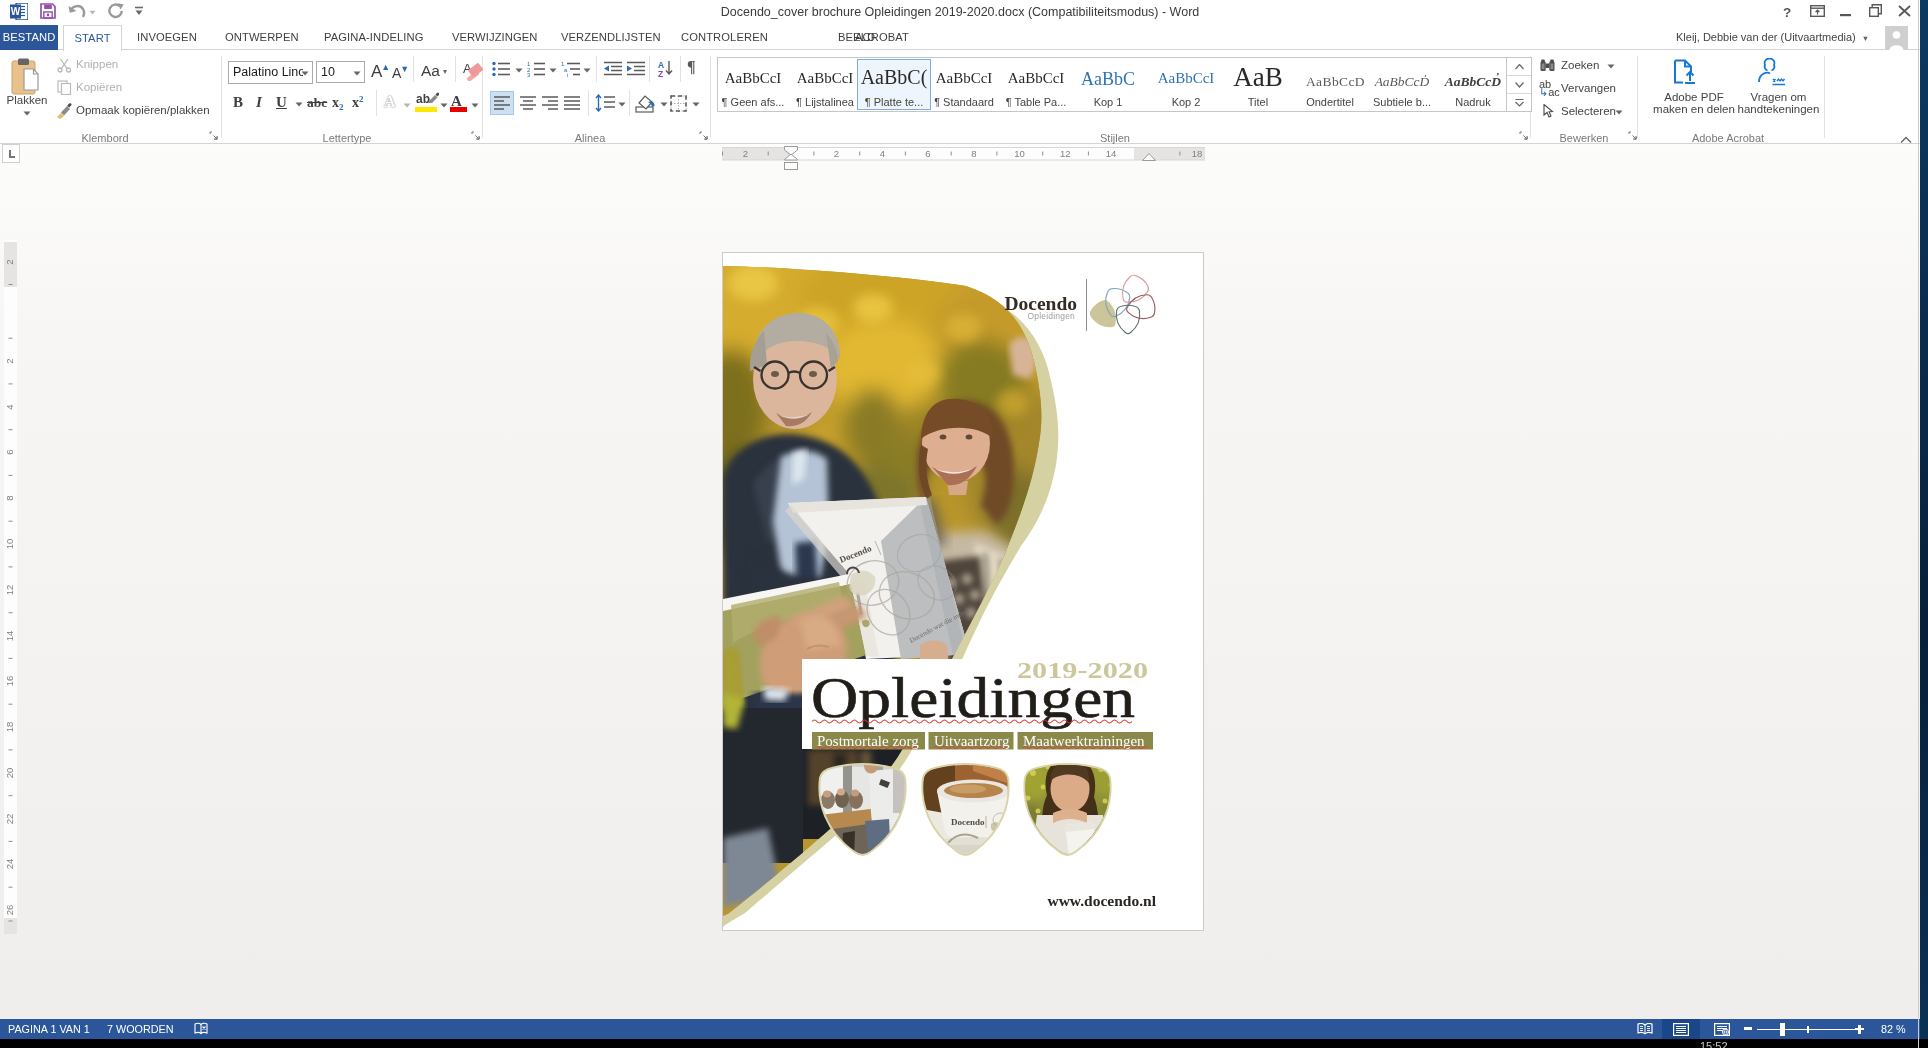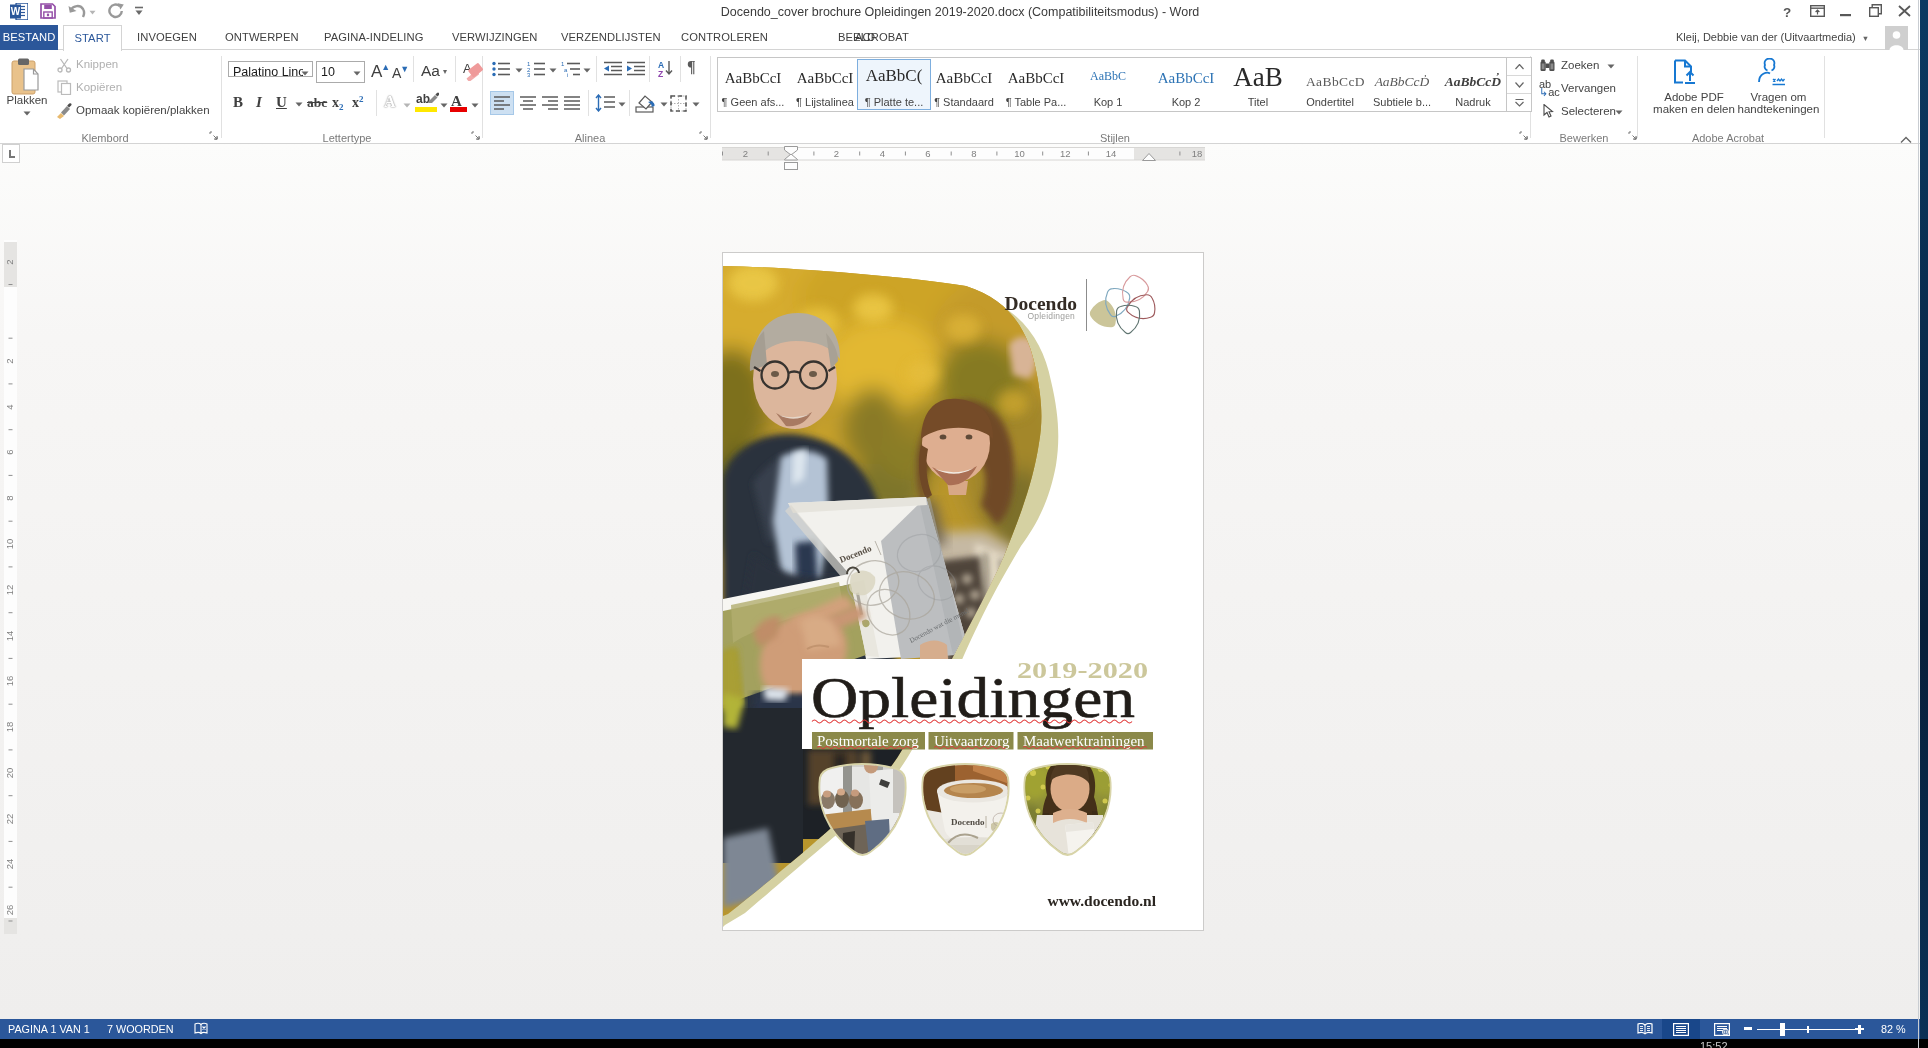--- a/index.html
+++ b/index.html
@@ -166,21 +166,21 @@
     <rect x="4.5" y="3.5" width="9" height="11" fill="#fff" stroke="#bbb" stroke-width="1.2"></rect>
   </svg>
   <div class="abs ribtxt" style="left:76px;top:81px;color:#b0b0b0;">Kopiëren</div>
   <svg class="abs" style="left:55px;top:102px" width="17" height="17" viewBox="0 0 17 17">
     <path d="M2 15 L6 11 L9 14 L5 17" fill="#e8b96d"></path>
     <path d="M6 10.5 L12 4 L15 7 L9 13.5 z" fill="#8a8a8a"></path>
     <path d="M12.2 3.6 l2 -2 a1.3 1.3 0 0 1 1.9 1.9 l-2 2 z" fill="#4a4a4a"></path>
   </svg>
   <div class="abs ribtxt" style="left:76px;top:104px;">Opmaak kopiëren/plakken</div>
 
-  <div class="abs" style="left:228px;top:61px;width:85px;height:16px;border:1px solid #ababab;box-sizing:border-box;background:#fff;">
+  <div class="abs" style="left:228px;top:61px;width:85px;height:23px;border:1px solid #ababab;box-sizing:border-box;background:#fff;">
     <div class="abs" style="left:4px;top:3px;font-size:12.5px;color:#1a1a1a;white-space:nowrap;width:70px;overflow:hidden;">Palatino Lino</div>
     <svg class="abs" style="right:3px;top:9px" width="8" height="5" viewBox="0 0 8 5">
         <path d="M0.5 0.5 l3.5 4 l3.5 -4 z" fill="#666"></path>
       </svg>
   </div>
   <div class="abs" style="left:316px;top:61px;width:49px;height:22px;border:1px solid #ababab;box-sizing:border-box;background:#fff;">
     <div class="abs" style="left:4px;top:3px;font-size:12.5px;color:#1a1a1a;">10</div>
     <svg class="abs" style="right:3px;top:9px" width="8" height="5" viewBox="0 0 8 5">
         <path d="M0.5 0.5 l3.5 4 l3.5 -4 z" fill="#666"></path>
       </svg>
@@ -380,27 +380,27 @@
     <svg style="position:absolute;left:8px;top:40px" width="9" height="10" viewBox="0 0 9 10">
         <path d="M0.5 1.5 h8 M0.5 4 l4 4 l4 -4" fill="none" stroke="#666" stroke-width="1.2"></path>
       </svg>
   </div>
   <div class="abs" id="stylecards" style="font-family:'Liberation Serif',serif;">
     <div class="abs" style="left:857px;top:59px;width:74px;height:51px;border:1.5px solid #7daede;background:#eef5fc;box-sizing:border-box;"></div>
     <div class="abs scs" style="left:718px;width:70px;font-size:15px;">AaBbCcI</div>
     <div class="abs scl" style="left:718px;width:70px;">¶ Geen afs...</div>
     <div class="abs scs" style="left:790px;width:70px;font-size:15px;">AaBbCcI</div>
     <div class="abs scl" style="left:790px;width:70px;">¶ Lijstalinea</div>
-    <div class="abs scs" style="left:859px;width:70px;font-size:17px;top:66px;">AaBbC(</div>
+    <div class="abs scs" style="left:859px;width:70px;font-size:20px;top:66px;">AaBbC(</div>
     <div class="abs scl" style="left:859px;width:70px;text-align:center;">¶ Platte te...</div>
     <div class="abs scs" style="left:929px;width:70px;font-size:15px;">AaBbCcI</div>
     <div class="abs scl" style="left:929px;width:70px;">¶ Standaard</div>
     <div class="abs scs" style="left:1001px;width:70px;font-size:15px;">AaBbCcI</div>
     <div class="abs scl" style="left:1001px;width:70px;">¶ Table Pa...</div>
-    <div class="abs scs" style="left:1073px;width:70px;font-size:12px;color:#2e74b5;top:69px;">AaBbC</div>
+    <div class="abs scs" style="left:1073px;width:70px;font-size:18px;color:#2e74b5;top:69px;">AaBbC</div>
     <div class="abs scl" style="left:1073px;width:70px;">Kop 1</div>
     <div class="abs scs" style="left:1151px;width:70px;font-size:15px;color:#2e74b5;">AaBbCcI</div>
     <div class="abs scl" style="left:1151px;width:70px;">Kop 2</div>
     <div class="abs scs" style="left:1223px;width:70px;font-size:27px;top:62px;">AaB</div>
     <div class="abs scl" style="left:1223px;width:70px;">Titel</div>
     <div class="abs scs" style="left:1295px;width:70px;font-size:13.5px;color:#5a5a5a;top:74px;letter-spacing:.4px;text-align:right;">AaBbCcD</div>
     <div class="abs scl" style="left:1295px;width:70px;">Ondertitel</div>
     <div class="abs scs" style="left:1366px;width:72px;font-size:13.5px;color:#5a5a5a;font-style:italic;top:74px;">AaBbCcD̓</div>
     <div class="abs scl" style="left:1366px;width:72px;">Subtiele b...</div>
     <div class="abs scs" style="left:1438px;width:70px;font-size:13.5px;color:#3f3f3f;font-style:italic;font-weight:bold;top:74px;">AaBbCcD̓</div>

